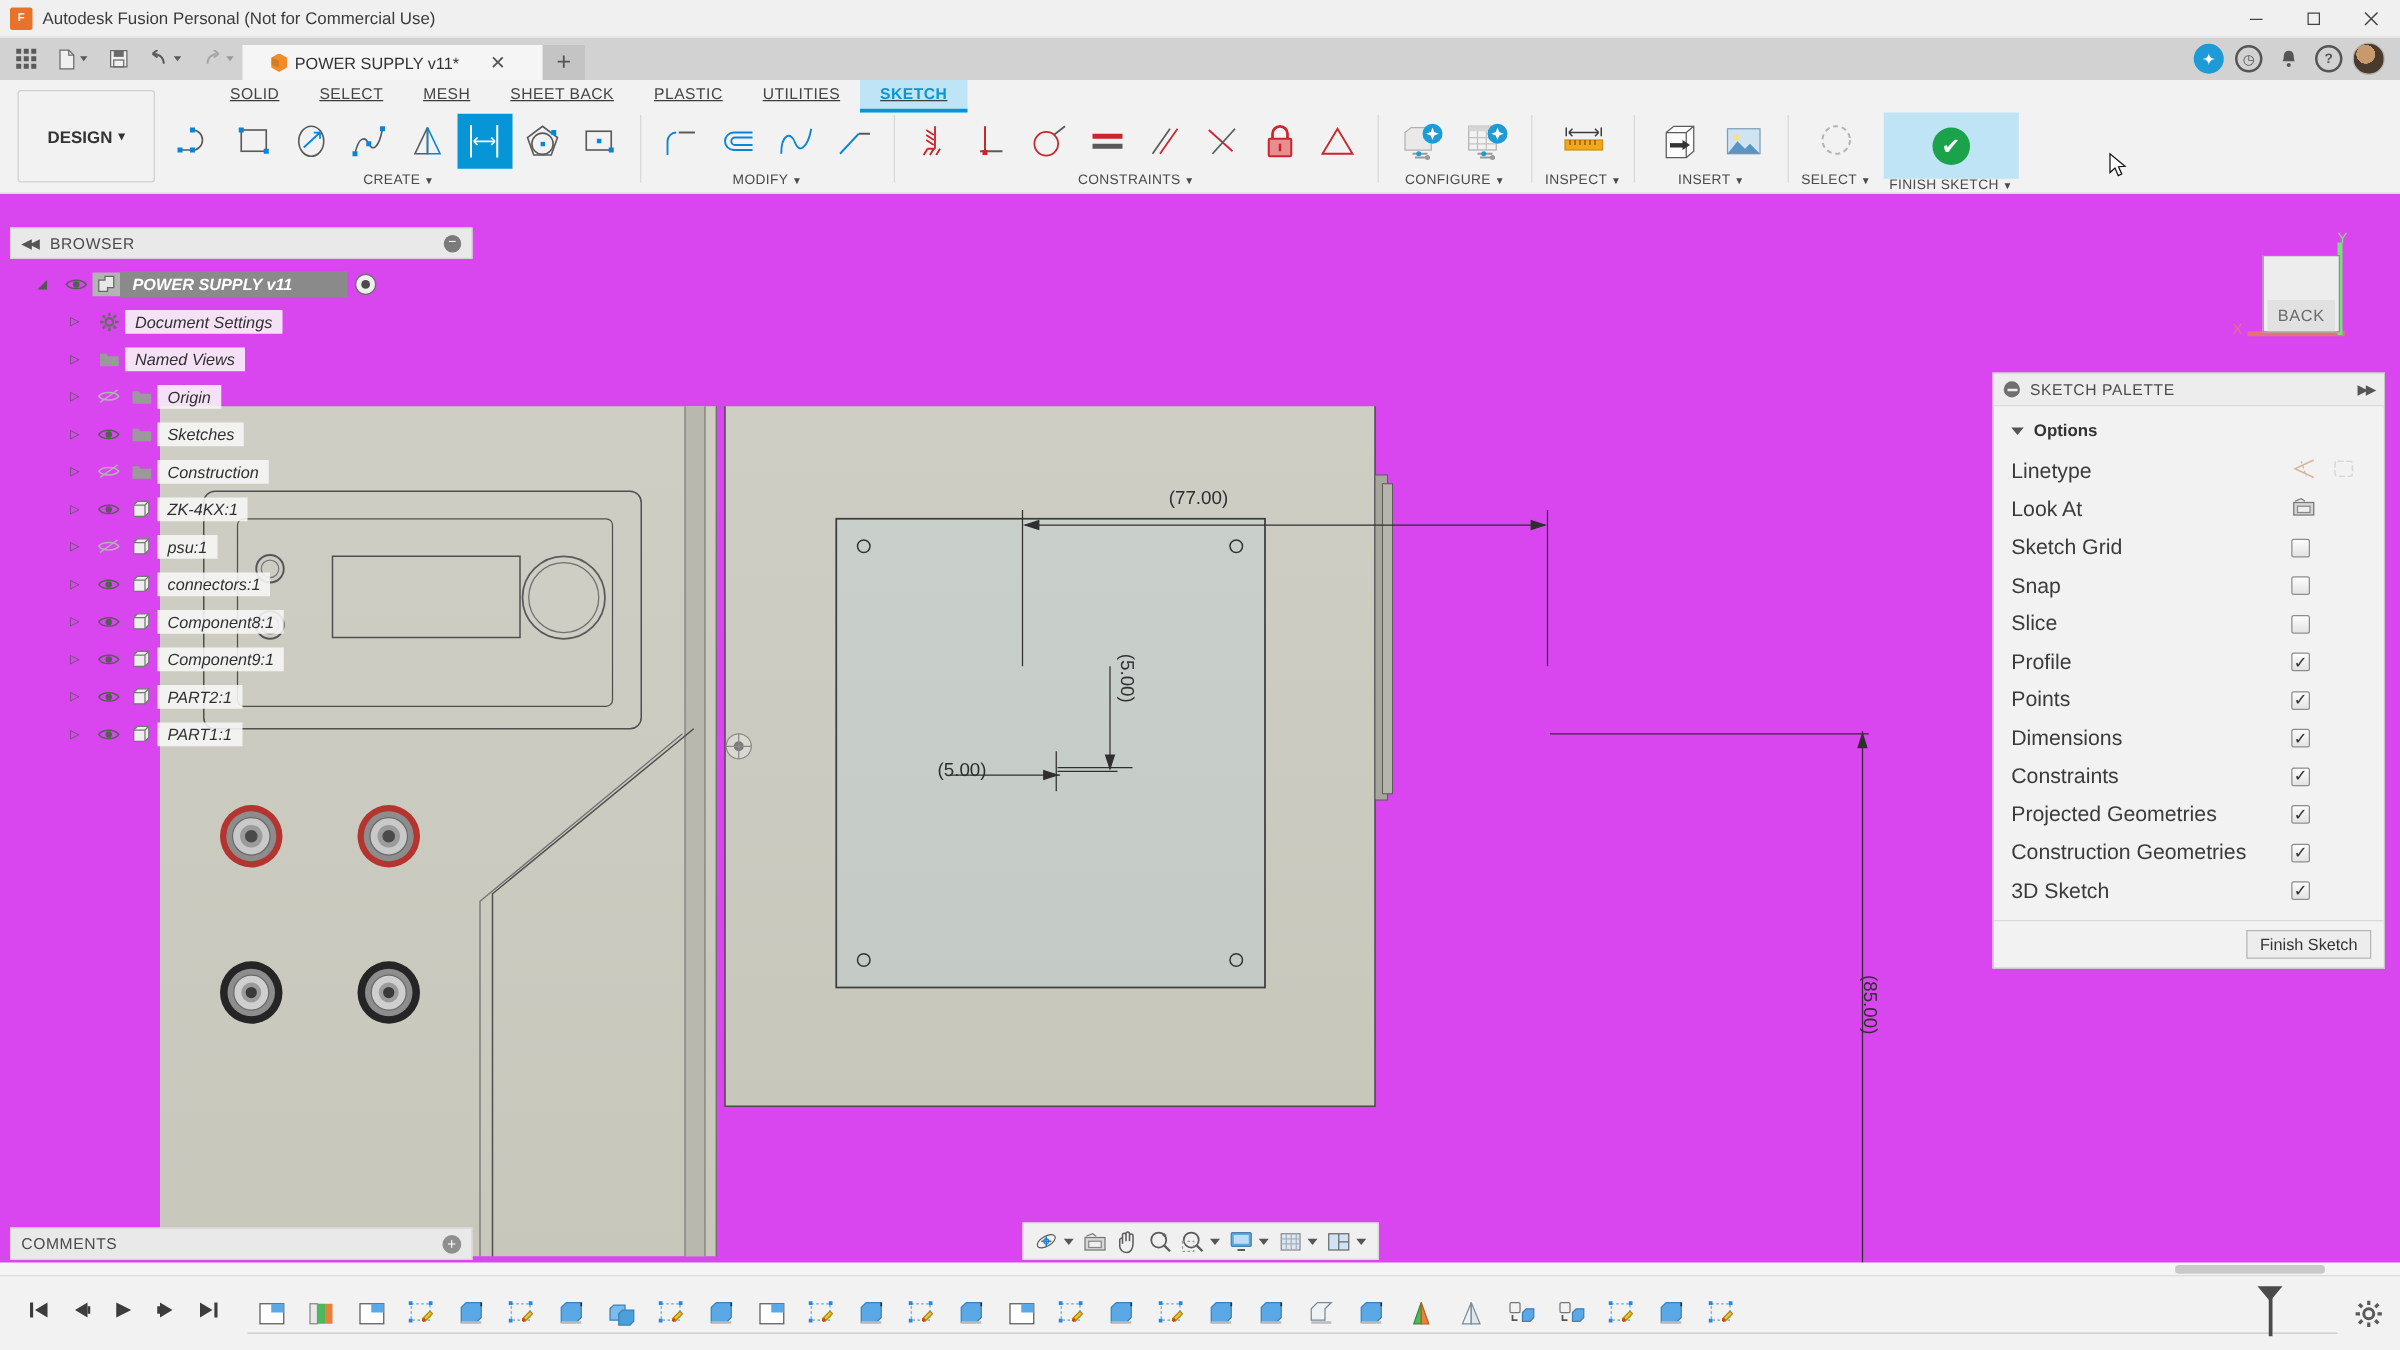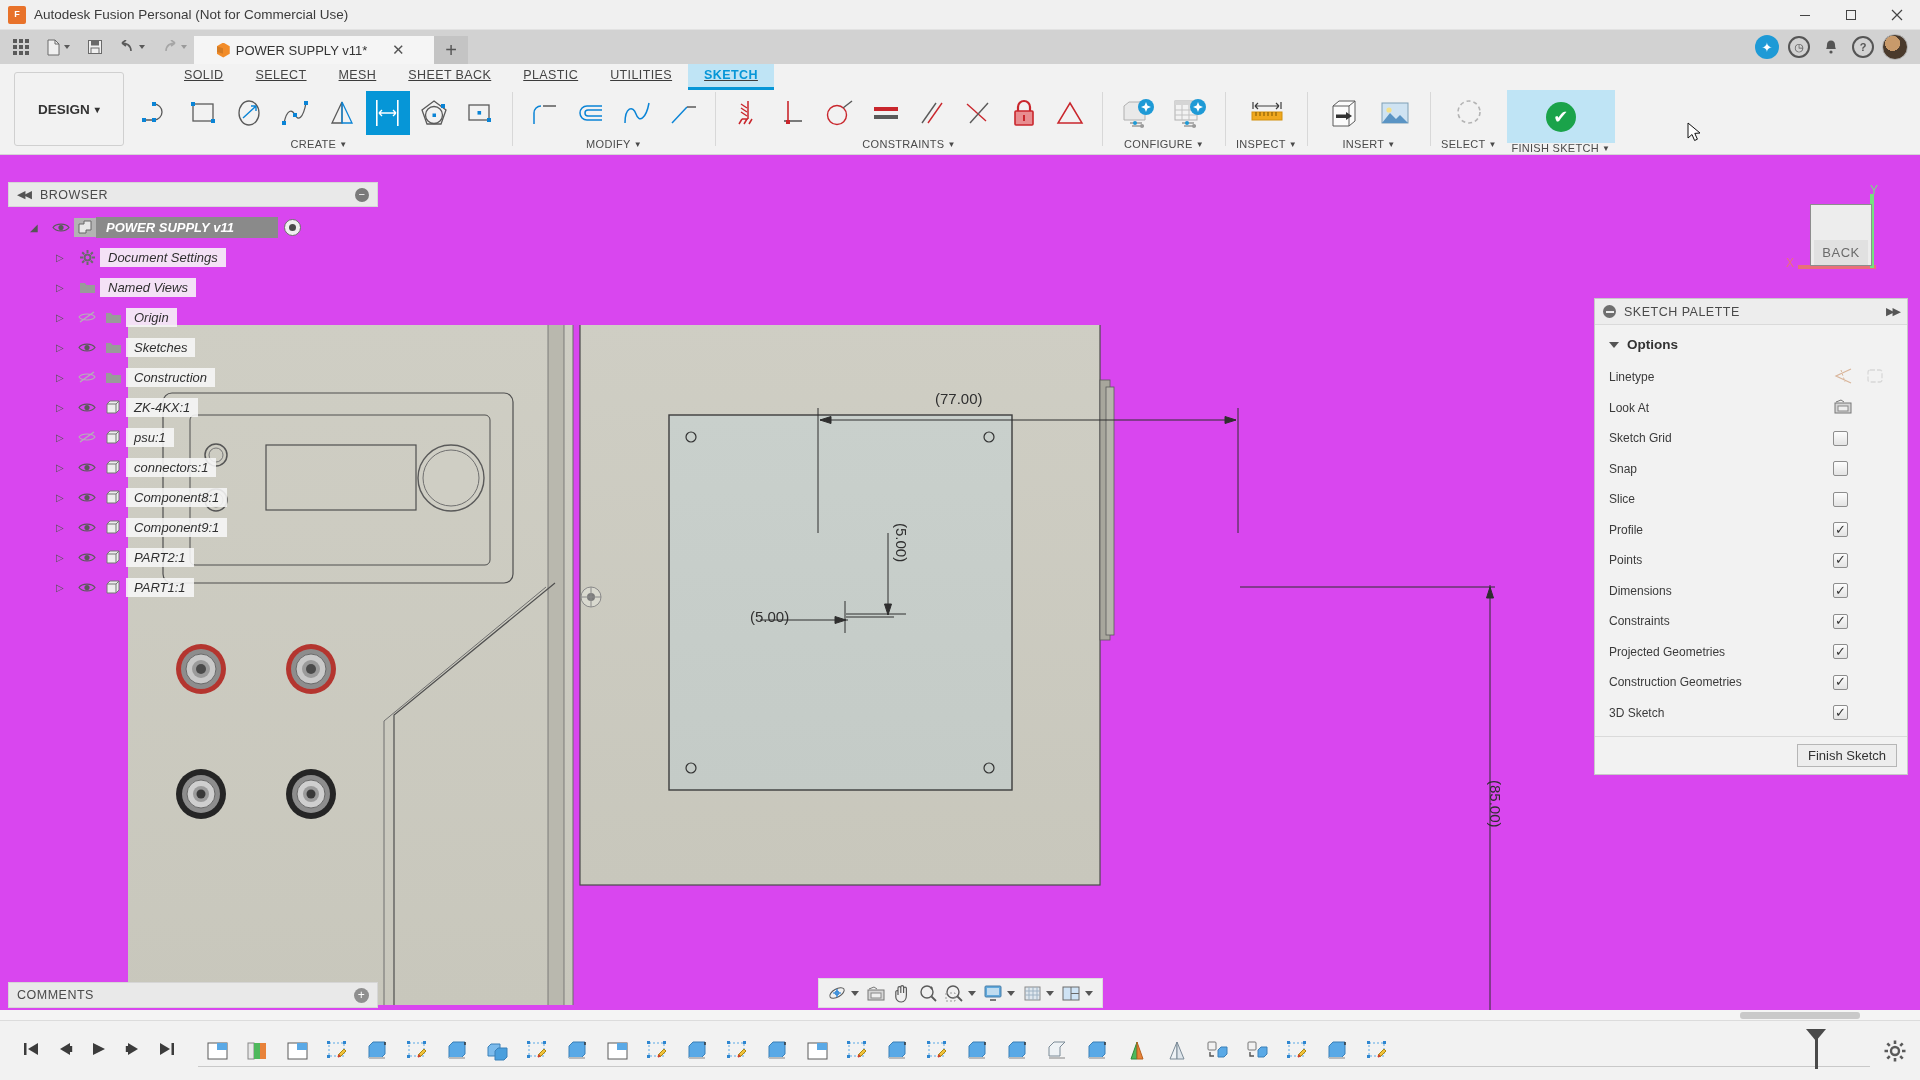--- a/index.html
+++ b/index.html
@@ -128,21 +128,21 @@
              font-size:12.5px; color:#4a4a4a; letter-spacing:.5px; background:#ededed;
              border-bottom:1px solid #dadada;}
   .pal-dot{width:13px;height:13px;border-radius:50%;background:#6f6f6f;position:relative}
   .pal-dot:after{content:"";position:absolute;left:2.5px;top:5.5px;width:8px;height:2px;background:#ededed}
   .pal-exp{margin-left:auto;color:#555;font-size:11px;letter-spacing:-2px}
   .pal-body{ padding:6px 0 8px; }
   .pal-section { display:flex; align-items:center; gap:8px; padding:6px 0 10px 14px;
                  font-size:13.5px; font-weight:bold; color:#333;}
   .pal-tri{width:0;height:0;border-left:5px solid transparent;border-right:5px solid transparent;
            border-top:6px solid #555;}
-  .pal-row { display:flex; align-items:center; height:30.5px; padding:0 14px; font-size:12px;
+  .pal-row { display:flex; align-items:center; height:30.5px; padding:0 14px; font-size:17px;
              color:#3b3b3b;}
   .pal-row .lbl{flex:1}
   .cbox { width:15px;height:15px;border:1px solid #8d8d8d;border-radius:2px;
           background:linear-gradient(#fdfdfd,#e3e3e3); display:flex;align-items:center;
           justify-content:center;}
   .cbox.on:after{content:"✓";font-size:13px;color:#333;line-height:1;margin-top:-1px}
   .pal-icons{display:flex;gap:10px;align-items:center}
   .pal-foot{border-top:1px solid #dadada;padding:7px 10px;display:flex;justify-content:flex-end;}
   .finish-sm{border:1px solid #b6b6b6;background:#ededed;font-size:13px;color:#333;
              padding:3px 10px;}

